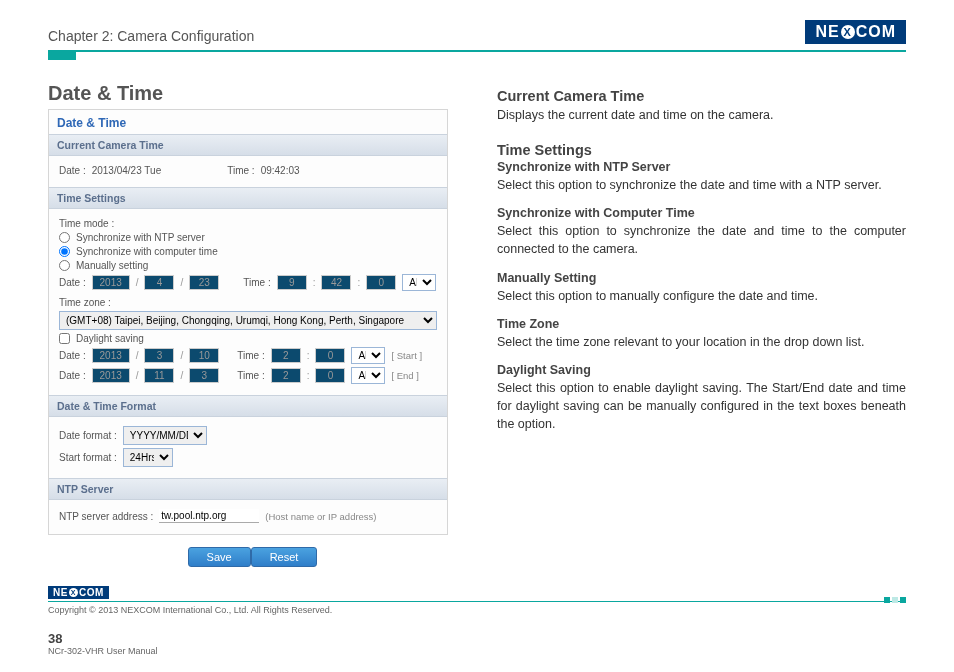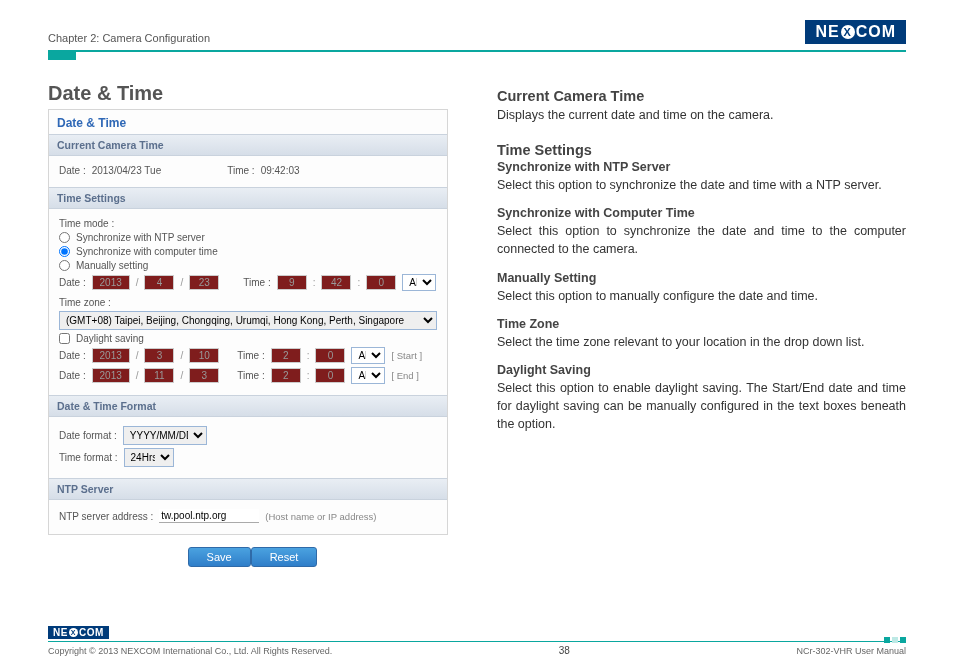--- a/index.html
+++ b/index.html
@@ -15,21 +15,21 @@
   .page {
     padding: 20px 48px 0 48px;
   }
   .top-bar {
     display: flex;
     justify-content: space-between;
     align-items: flex-end;
     padding-bottom: 4px;
   }
   .chapter-title {
-    font-size: 11px;
+    font-size: 14px;
     color: #555;
   }
   .logo {
     background: #003b7a;
     color: #fff;
     font-weight: bold;
     font-size: 16px;
     padding: 3px 10px 3px 10px;
     letter-spacing: 1px;
     display: flex;
@@ -115,21 +115,21 @@
     color: #5b6f8d;
     font-weight: 700;
     font-size: 10.5px;
     padding: 4px 8px;
   }
   .group-body {
     padding: 6px 10px 8px;
   }
   .row { display: flex; align-items: center; gap: 6px; margin: 3px 0; flex-wrap: wrap; }
   .ro {
-    background: #7f1d1d;
+    background: #0c4a6e;
     border: 1px solid #ccc;
     color: #999;
     padding: 1px 3px;
     font-size: 10px;
     width: 30px;
     text-align: center;
   }
   .ro.w40 { width: 38px; }
   .sel {
     border: 1px solid #9bb6d7;
@@ -182,34 +182,34 @@
     position: relative;
     margin-bottom: 3px;
   }
   .footer-sq {
     position: absolute; right: 0; top: -4px;
     display: flex; gap: 2px;
   }
   .footer-sq span { width: 6px; height: 6px; background: #0aa79f; }
   .footer-sq span.lite { background: #bde9e5; }
   .footer-row {
-    display: flex; justify-content: space-between; align-items: flex-end;
-    font-size: 9px; color: #666;
+    display: flex; justify-content: space-between; align-items: flex-start;
+    font-size: 9px; color: #666; flex-direction: column;
   }
   .footer-logo {
     background: #003b7a; color: #fff; font-weight: bold;
     font-size: 10px; padding: 1px 5px; letter-spacing: 0.5px;
     display: inline-flex; align-items: center;
   }
   .footer-logo .x {
     display: inline-block; background: #fff; color: #003b7a;
     width: 9px; height: 9px; border-radius: 50%;
     font-size: 7px; line-height: 9px; text-align: center; margin: 0 1px;
   }
-  .pagenum { font-weight: 400; font-size: 10px; color: #444; }
+  .pagenum { font-weight: 700; font-size: 13px; color: #444; margin-top: 16px; }
 </style>
 </head>
 <body>
 
 <div class="page">
   <div class="top-bar">
     <div class="chapter-title">Chapter 2: Camera Configuration</div>
     <div class="logo">
       <span>NE</span>
       <span class="x">X</span>
@@ -312,21 +312,21 @@
           </div>
         </div>
 
         <div class="group-header">Date &amp; Time Format</div>
         <div class="group-body">
           <div class="row">
             <span>Date format :</span>
             <select class="tzselect dateformat"><option>YYYY/MM/DD</option></select>
           </div>
           <div class="row">
-            <span>Time format :</span>
+            <span>Start format :</span>
             <select class="tzselect timeformat"><option>24Hrs</option></select>
           </div>
         </div>
 
         <div class="group-header">NTP Server</div>
         <div class="group-body">
           <div class="row">
             <span>NTP server address :</span>
             <input class="ntpinput" value="tw.pool.ntp.org" style="">
             <span class="tiny">(Host name or IP address)</span>

